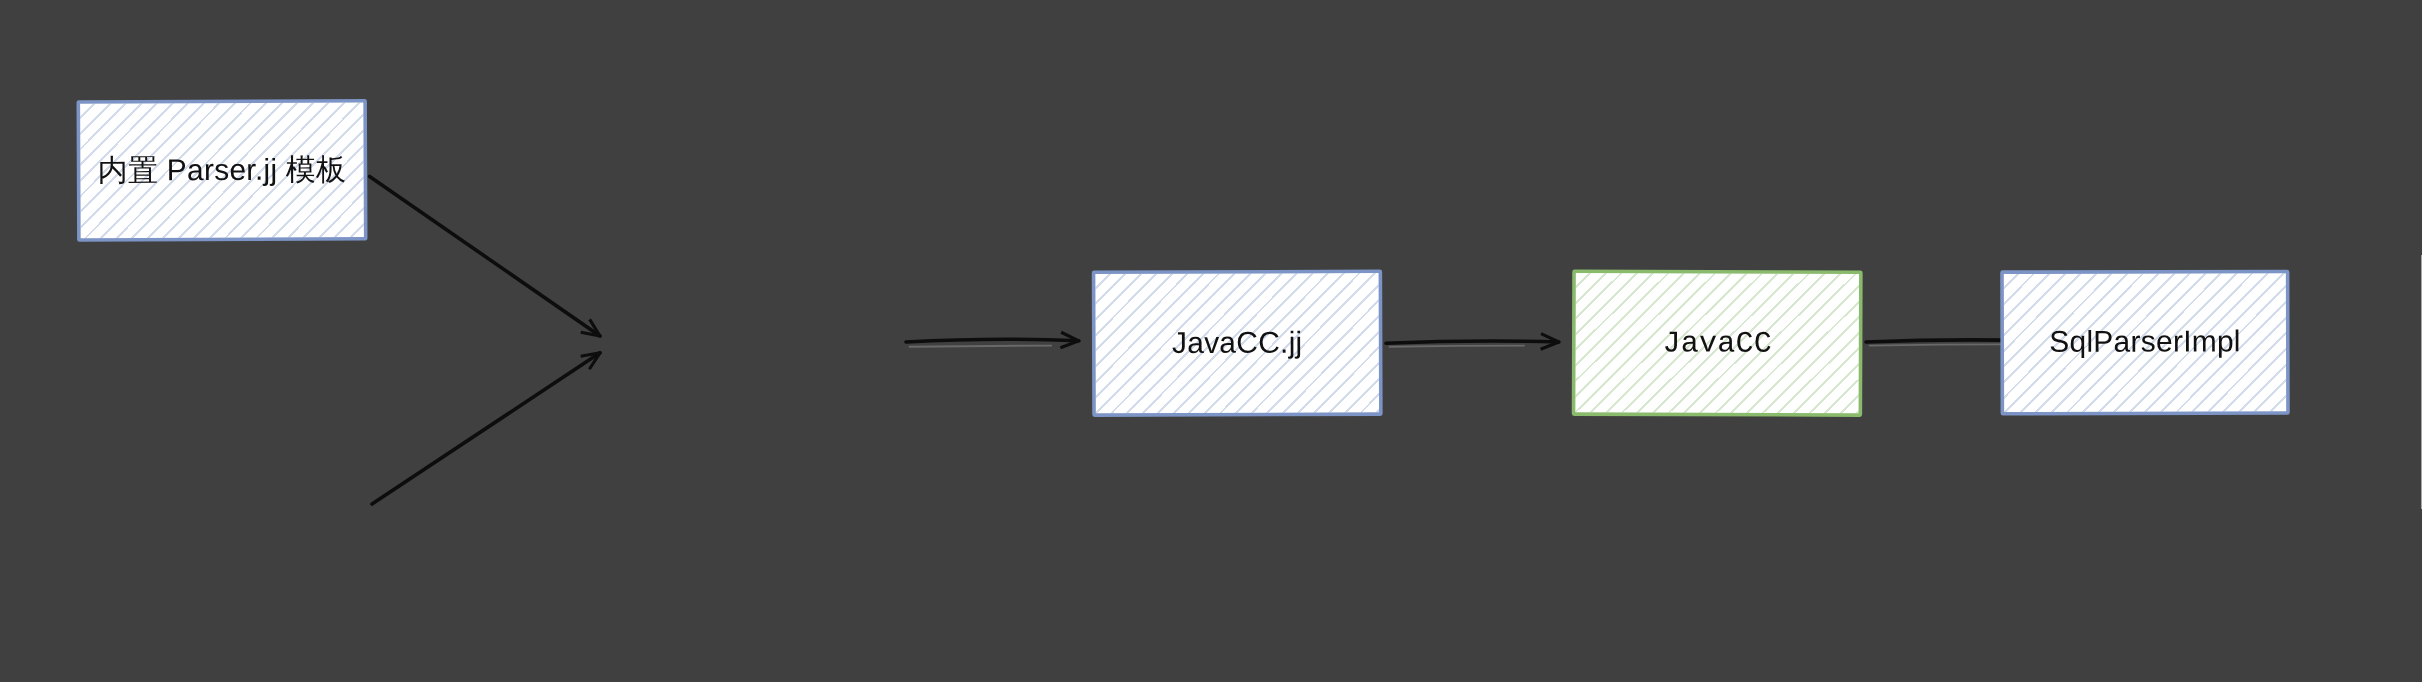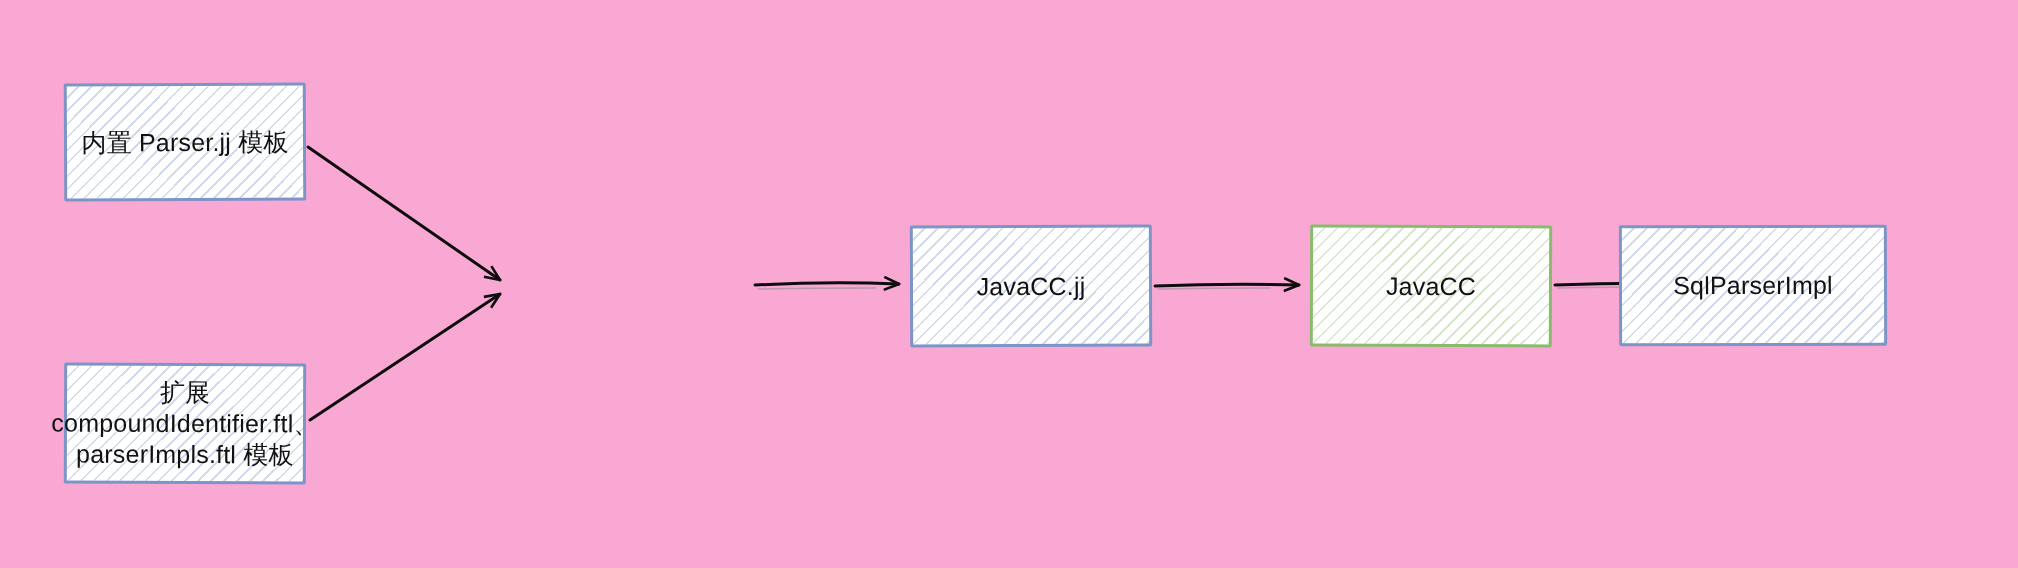--- a/index.html
+++ b/index.html
@@ -1,20 +1,20 @@
 <!DOCTYPE html>
 <html><head>
 <meta charset="utf-8">
 <style>
   html, body { margin: 0; padding: 0; background: #ffffff; }
   #canvas {
     position: relative;
     width: 2018px;
     height: 568px;
-    background: #f9a8d4;
+    background: #404040;
     font-family: "Liberation Sans", "DejaVu Sans", sans-serif;
     overflow: hidden;
   }
   #edge-layer {
     position: absolute;
     left: 0; top: 0;
     width: 2018px; height: 568px;
     pointer-events: none;
   }
   .edge-main {
@@ -58,22 +58,22 @@
       repeating-linear-gradient(135deg,
         rgba(255,255,255,0) 0px, rgba(255,255,255,0) 7.5px,
         rgba(133,181,105,0.32) 7.5px, rgba(133,181,105,0.32) 9.2px),
       #ffffff;
   }
   
   #node-builtin-template   { left: 64px;  top: 83px;  width: 242px; height: 118px; transform: rotate(-0.25deg); }
   #node-extension-template { left: 64px;  top: 363px; width: 242px; height: 121px; transform: rotate(0.2deg); }
   #node-fmpp               { left: 510px; top: 225px; width: 242px; height: 122px; transform: rotate(0.15deg); }
   #node-parser-jj          { left: 910px; top: 225px; width: 242px; height: 122px; transform: rotate(-0.2deg); }
-  #node-javacc             { left: 1310px; top: 225px; width: 242px; height: 122px; transform: rotate(0.2deg); }
-  #node-sql-parser-impl    { left: 1619px; top: 225px; width: 268px; height: 121px; transform: rotate(-0.15deg); }
+  #node-javacc             { left: 1310px; top: 225px; width: 242px; height: 122px; transform: rotate(0.2deg); font-family: Liberation Mono, monospace; }
+  #node-sql-parser-impl    { left: 1667px; top: 225px; width: 241px; height: 121px; transform: rotate(-0.15deg); }
 </style>
 </head>
 <body>
 
 <div id="canvas">
 
   <svg id="edge-layer" width="2018" height="568" viewBox="0 0 2018 568" xmlns="http://www.w3.org/2000/svg">
     <defs>
       <marker id="arrowhead" markerUnits="userSpaceOnUse" markerWidth="22" markerHeight="18" refX="17" refY="8" orient="auto">
         <path d="M2,1.5 L17,8 L2,14.5" fill="none" stroke="#0d0d0d" stroke-width="2.6" stroke-linejoin="round"></path>
@@ -99,23 +99,20 @@
     </g>
 
     <g>
       <path class="edge-ghost" d="M1558,288 Q1615,287 1668,287"></path>
       <path class="edge-main" d="M1555,285 Q1630,282 1699,284" marker-end="url(#arrowhead)"></path>
     </g>
   </svg>
 
   <div class="node blue" id="node-builtin-template">内置 Parser.jj 模板</div>
 
-  <div class="node blue" id="node-extension-template">扩展
-compoundIdentifier.ftl、
-parserImpls.ftl 模板</div>
 
 
   <div class="node blue" id="node-parser-jj">JavaCC.jj</div>
 
   <div class="node green" id="node-javacc">JavaCC</div>
 
   <div class="node blue" id="node-sql-parser-impl">SqlParserImpl</div>
 
 </div>
 

